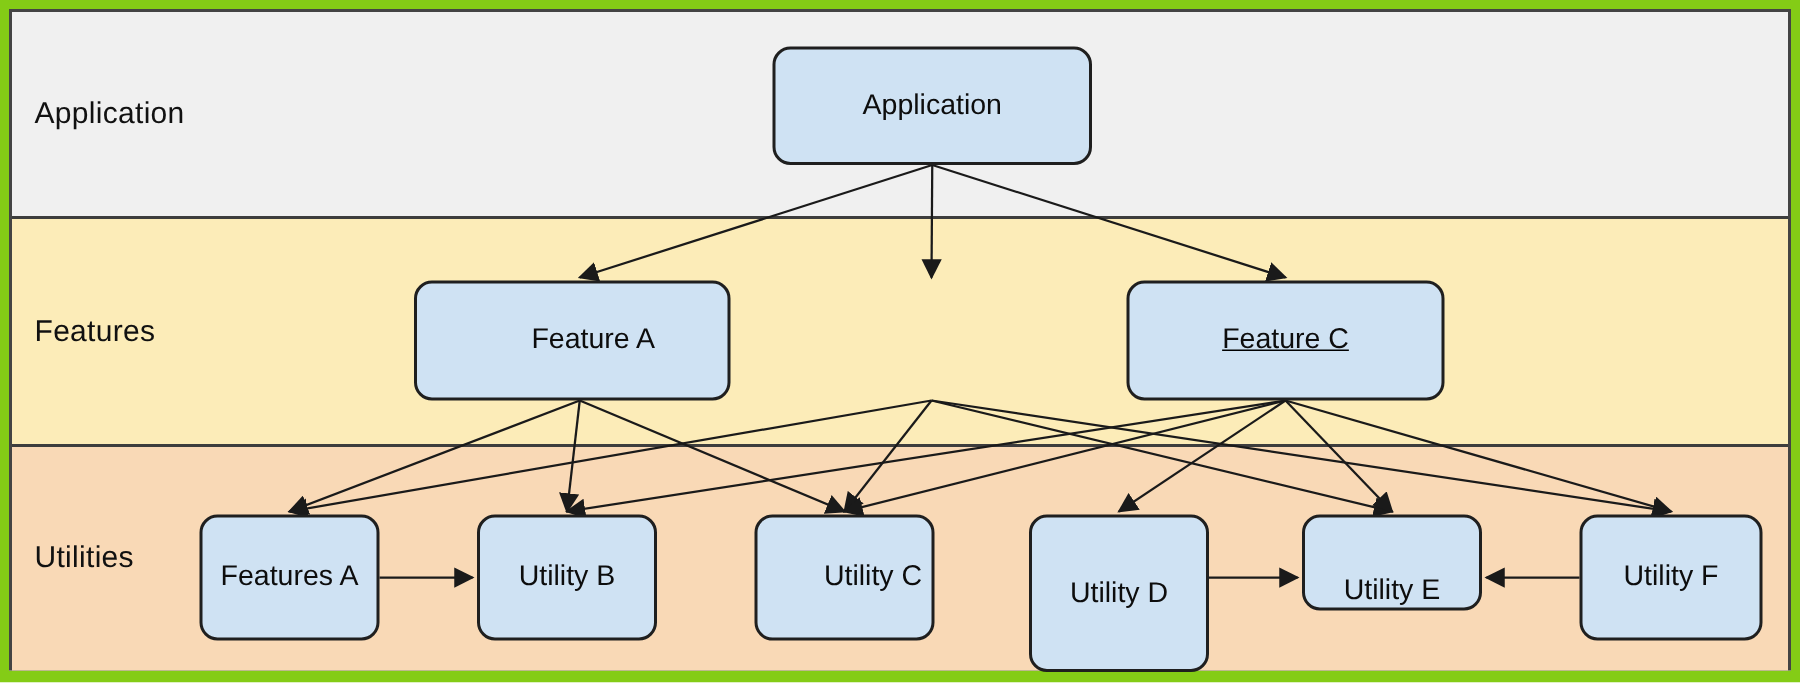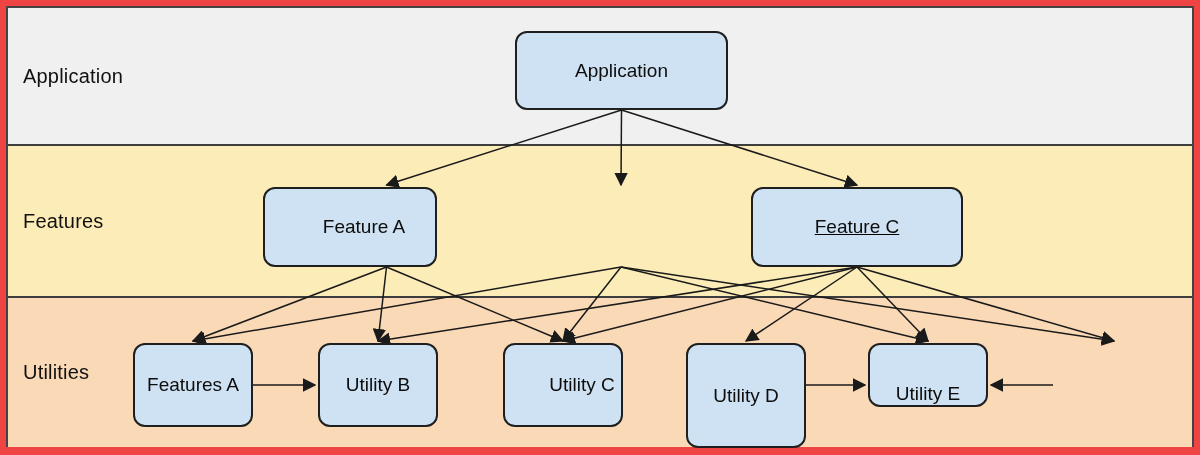--- a/index.html
+++ b/index.html
@@ -1,17 +1,17 @@
 <!DOCTYPE html>
 <html><head>
 <meta charset="utf-8">
 <style>
   html,body{margin:0;padding:0;background:#ffffff;}
   body{font-family:"Liberation Sans","DejaVu Sans",sans-serif;}
-  #stage{position:relative;width:1200px;height:455px;background:#ef4444;overflow:hidden;}
+  #stage{position:relative;width:1200px;height:455px;background:#84cc16;overflow:hidden;}
   #frame{position:absolute;left:6px;top:6px;width:1188px;height:441px;border:2px solid #444444;box-sizing:border-box;background:#ffffff;}
   .band{position:absolute;left:8px;width:1184px;display:flex;align-items:center;box-sizing:border-box;}
   .band-label{font-size:20px;color:#111111;padding-left:15px;letter-spacing:0.2px;}
   #band-application{top:8px;height:136px;}
   #band-features{top:144px;height:152px;border-top:2px solid #3d3d3d;}
   #band-utilities{top:296px;height:151px;border-top:2px solid #3d3d3d;}
   #edges{position:absolute;left:0;top:0;width:1200px;height:455px;pointer-events:none;}
   #edges line{stroke:#1a1a1a;stroke-width:1.5;}
   .node{position:absolute;background:#cfe2f3;border:2px solid #1f1f1f;border-radius:12px;
         display:flex;align-items:center;justify-content:center;box-sizing:border-box;}
@@ -55,34 +55,37 @@
       <line x1="857" y1="267" x2="928" y2="341" marker-end="url(#arrow)"></line>
       <line x1="857" y1="267" x2="1114" y2="341" marker-end="url(#arrow)"></line>
       <line x1="253" y1="385" x2="315" y2="385" marker-end="url(#arrow)"></line>
       <line x1="806" y1="385" x2="865" y2="385" marker-end="url(#arrow)"></line>
       <line x1="1053" y1="385" x2="991" y2="385" marker-end="url(#arrow)"></line>
     </svg>
 
 <div class="node" style="left: 515px; top: 31px; width: 213px; height: 79px;">
       <span>Application</span>
     </div>
-    <div class="node" style="left: 263px; top: 187px; width: 174px; height: 80px; padding-left: 28px;">
+    <div class="node" style="left: 276px; top: 187px; width: 211px; height: 80px; padding-left: 28px;">
       <span>Feature A</span>
     </div>
     <div class="node" style="left: 751px; top: 187px; width: 212px; height: 80px; text-decoration: underline;">
       <span>Feature C</span>
     </div>
     <div class="node" style="left: 133px; top: 343px; width: 120px; height: 84px;">
       <span>Features A</span>
     </div>
     <div class="node" style="left: 318px; top: 343px; width: 120px; height: 84px;">
       <span>Utility B</span>
     </div>
     <div class="node" style="left: 503px; top: 343px; width: 120px; height: 84px; padding-left: 38px;">
       <span>Utility C</span>
     </div>
     <div class="node" style="left: 686px; top: 343px; width: 120px; height: 105px;">
       <span>Utility D</span>
     </div>
     <div class="node" style="left: 868px; top: 343px; width: 120px; height: 64px; align-items: flex-end;">
       <span>Utility E</span>
     </div>
+    <div class="node" style="left: 1053px; top: 343px; width: 122px; height: 84px;">
+      <span>Utility F</span>
+    </div>
   </div>
 
 </body></html>

